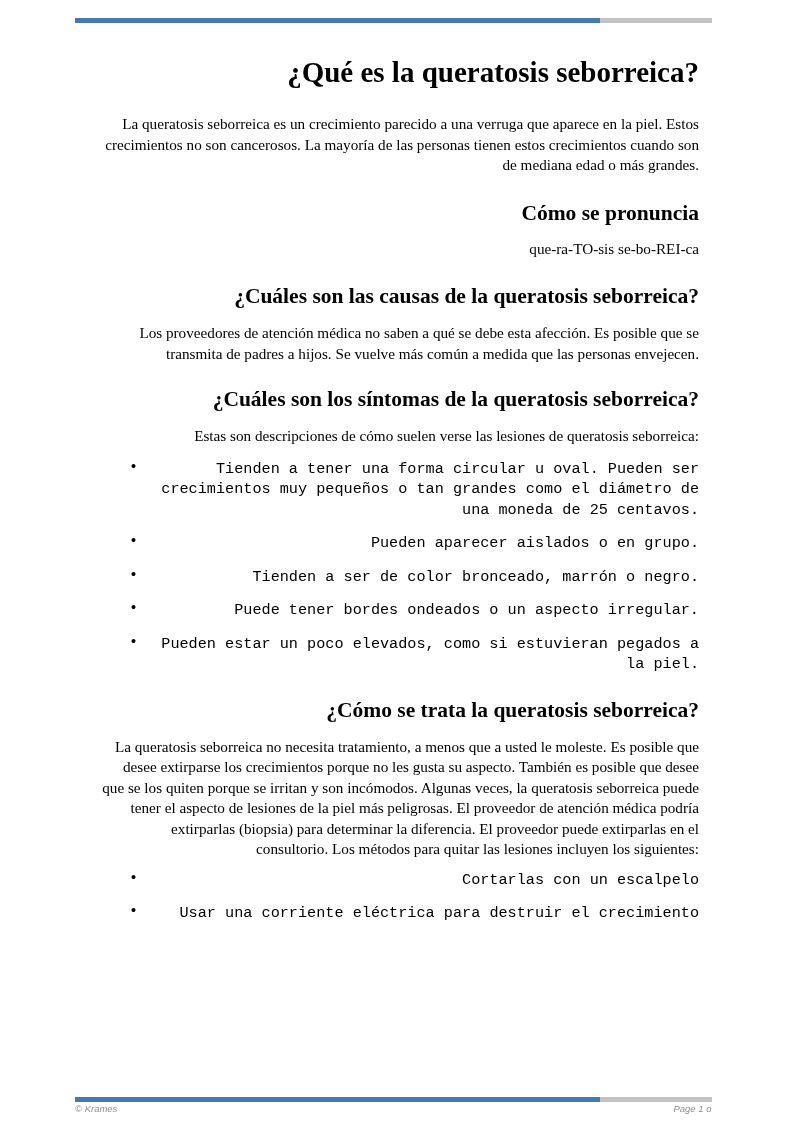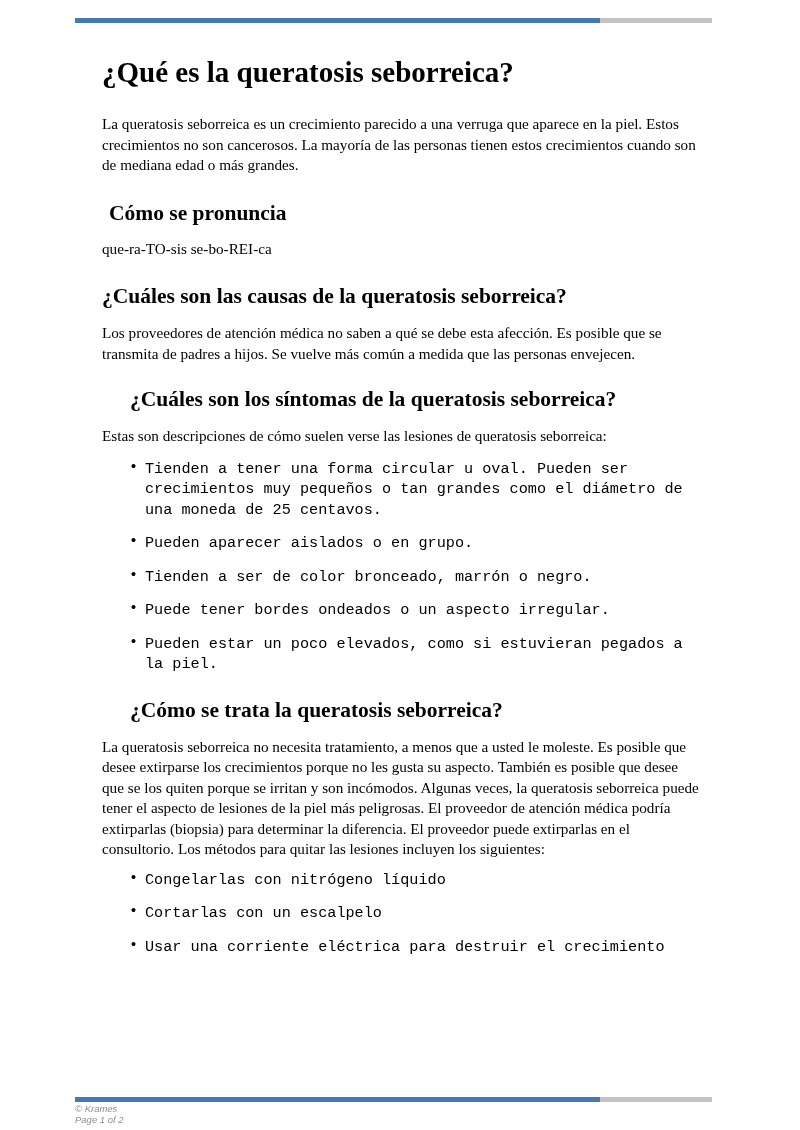--- a/index.html
+++ b/index.html
@@ -8,20 +8,21 @@
     background: #ffffff;
   }
   .page {
     position: relative;
     width: 712px;
     height: 1130px;
     background: #ffffff;
     overflow: hidden;
     font-family: "Liberation Serif", serif;
     color: #000000;
+    text-align: right;
   }
   
   .accent-bar {
     position: absolute;
     left: 75px;
     width: 647px;
     height: 5px;
     display: flex;
   }
   .accent-bar.top { top: 18px; }
@@ -87,21 +88,20 @@
     top: 1102px;
     width: 647px;
     display: flex;
     justify-content: space-between;
     align-items: flex-start;
     font-family: "Liberation Sans", sans-serif;
     font-style: italic;
     font-size: 9.5px;
     color: #8e8e8e;
     padding-top: 1px;
-    flex-direction: column;
   }
 </style>
 </head>
 <body>
 
 <div class="page">
 
   <div class="accent-bar top">
     <div class="seg-blue"></div>
     <div class="seg-gray"></div>
@@ -128,21 +128,20 @@
       <li>Tienden a ser de color bronceado, marrón o negro.</li>
       <li>Puede tener bordes ondeados o un aspecto irregular.</li>
       <li>Pueden estar un poco elevados, como si estuvieran pegados a la piel.</li>
     </ul>
 
 
     <h2 class="tight">¿Cómo se trata la queratosis seborreica?</h2>
     <p>La queratosis seborreica no necesita tratamiento, a menos que a usted le moleste. Es posible que desee extirparse los crecimientos porque no les gusta su aspecto. También es posible que desee que se los quiten porque se irritan y son incómodos. Algunas veces, la queratosis seborreica puede tener el aspecto de lesiones de la piel más peligrosas. El proveedor de atención médica podría extirparlas (biopsia) para determinar la diferencia. El proveedor puede extirparlas en el consultorio. Los métodos para quitar las lesiones incluyen los siguientes:</p>
 
     <ul class="tight">
-      <li>Congelarlas con nitrógeno líquido</li>
       <li>Cortarlas con un escalpelo</li>
       <li>Usar una corriente eléctrica para destruir el crecimiento</li>
     </ul>
 
   </div>
 
   <div class="accent-bar bottom">
     <div class="seg-blue"></div>
     <div class="seg-gray"></div>
   </div>

